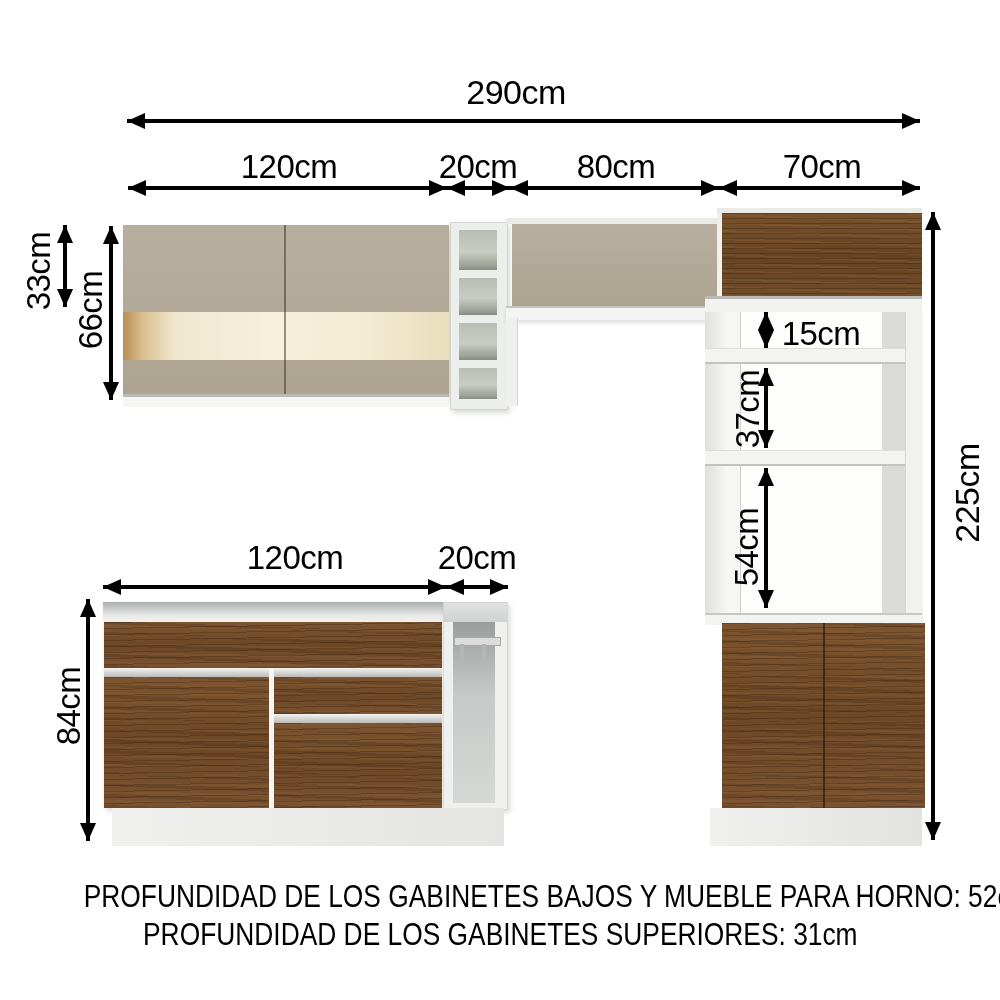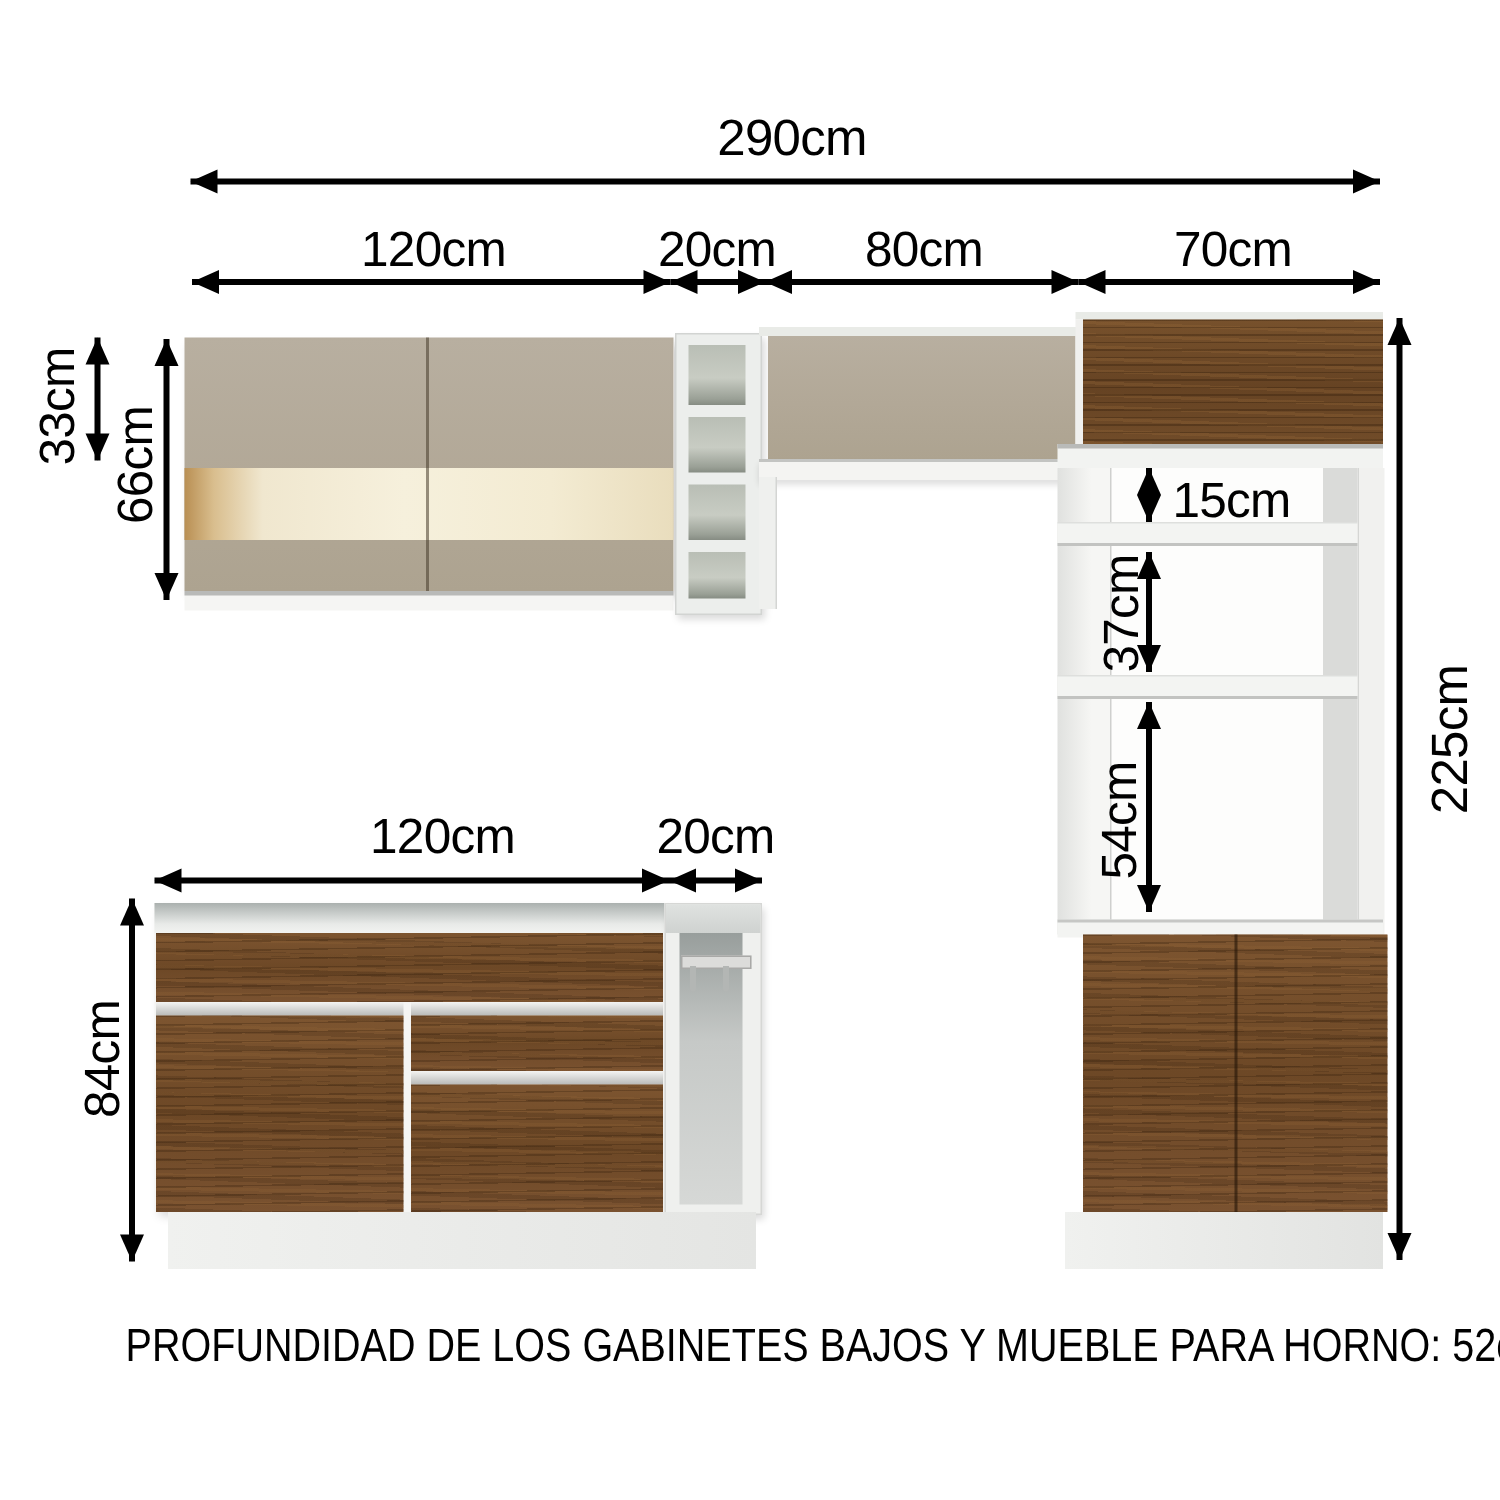--- a/index.html
+++ b/index.html
@@ -36,21 +36,21 @@
   .abs{position:absolute;}
   
   .footer-line{position:absolute;left:0;width:1000px;text-align:center;font-size:31px;line-height:1;}
   .footer-line span{display:inline-block;transform:scaleX(0.85);transform-origin:50% 50%;white-space:nowrap;}
 </style>
 </head>
 <body>
 
 <div id="stage">
 
-  <div class="lbl big" style="left:528px;top:92px">290cm</div>
+  <div class="lbl big" style="left:516px;top:92px">290cm</div>
   <div class="ah" style="left:127px;top:119px;width:793px"></div>
 
   <div class="lbl" style="left:289px;top:166px">120cm</div>
   <div class="lbl" style="left:478px;top:166px">20cm</div>
   <div class="lbl" style="left:616px;top:166px">80cm</div>
   <div class="lbl" style="left:822px;top:166px">70cm</div>
   <div class="ah" style="left:128px;top:186px;width:319px"></div>
   <div class="ah" style="left:447px;top:186px;width:63px"></div>
   <div class="ah" style="left:510px;top:186px;width:209px"></div>
   <div class="ah" style="left:719px;top:186px;width:201px"></div>
@@ -131,14 +131,17 @@
     <div class="abs" style="left:10px;top:34px;width:45px;height:7px;background:#dcdcda;border:1px solid #a9a9a7"></div>
     <div class="abs" style="left:16px;top:41px;width:4px;height:17px;background:#b3b6b4;border-radius:0 0 3px 3px"></div>
     <div class="abs" style="left:38px;top:41px;width:4px;height:17px;background:#b3b6b4;border-radius:0 0 3px 3px"></div>
   </div>
 
   <div class="abs" style="left:112px;top:808px;width:392px;height:38px;background:linear-gradient(90deg,#f0f1ef,#e4e5e3)"></div>
 
   <div class="footer-line" style="top:881px">
     <span>PROFUNDIDAD DE LOS GABINETES BAJOS Y MUEBLE PARA HORNO: 52cm</span>
   </div>
+  <div class="footer-line" style="top:919px">
+    <span>PROFUNDIDAD DE LOS GABINETES SUPERIORES: 31cm</span>
+  </div>
 
 </div>
 
 </body></html>

